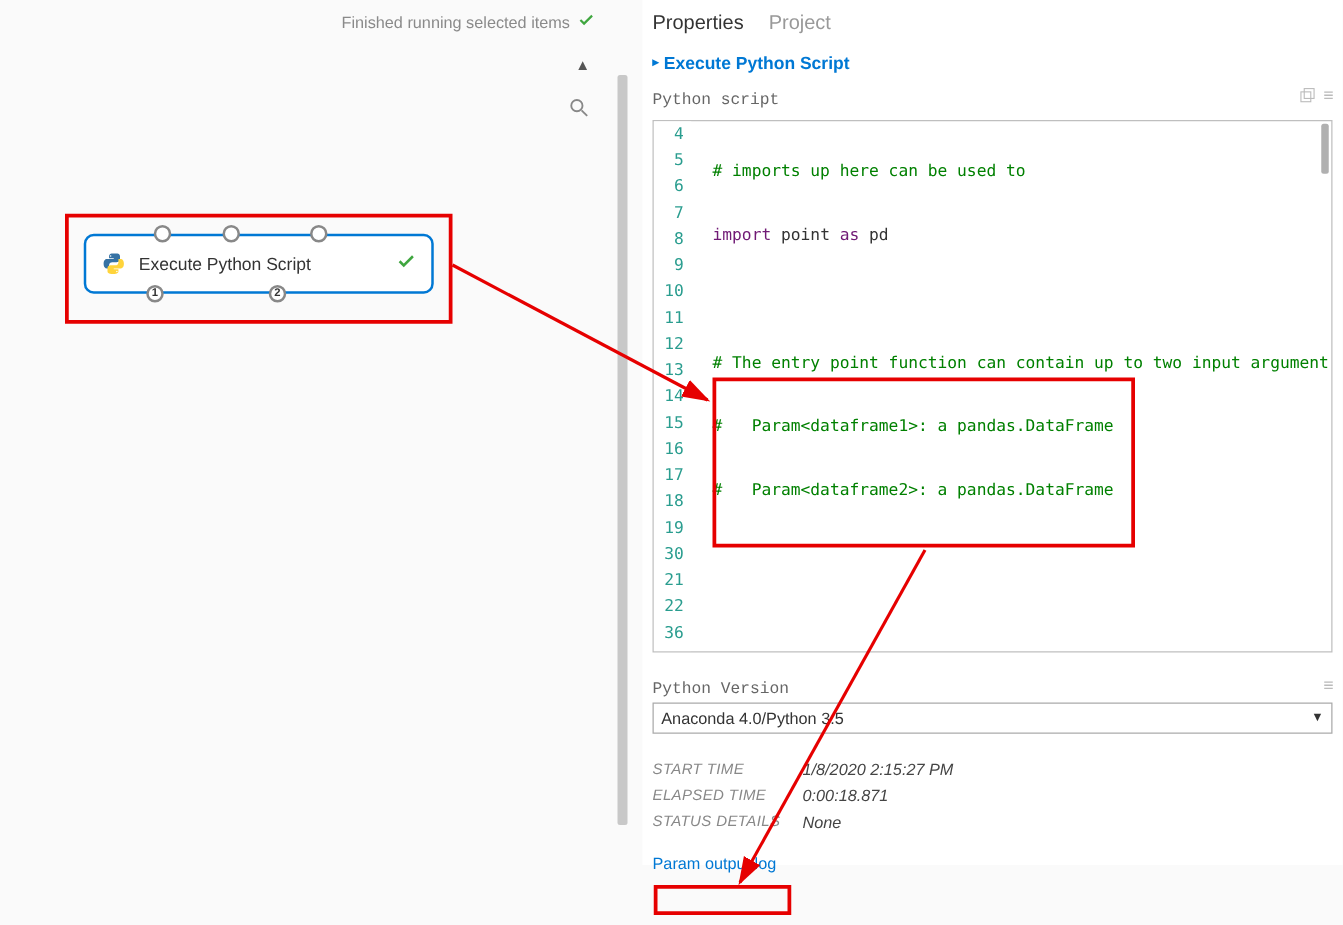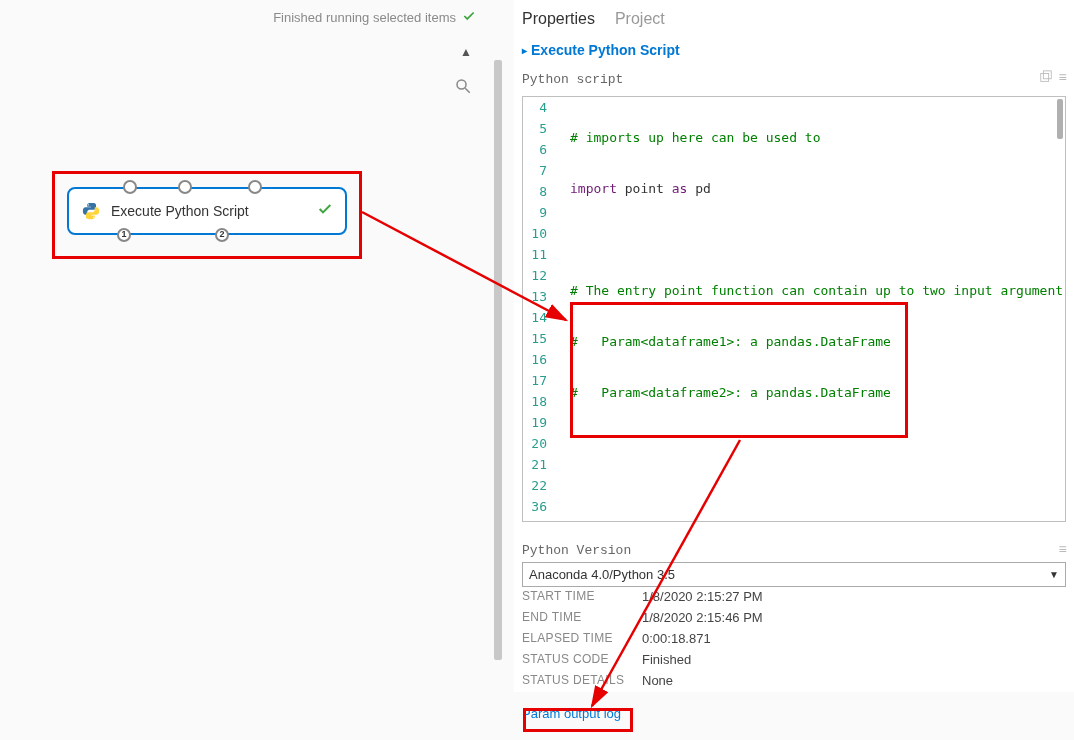--- a/index.html
+++ b/index.html
@@ -38,21 +38,21 @@
   .gutter div { height: 21px; line-height: 21px; }
   .code { position: absolute; left: 34px; right: 0; top: 0; bottom: 0; white-space: pre; }
   .code div { height: 21px; line-height: 21px; margin-left: 13px; }
   .vscroll { position: absolute; right: 2px; top: 2px; width: 6px; height: 40px; background: #b0b0b0; border-radius: 2px; }
   .c-comment { color: #008000; }
   .c-kw { color: #701a75; }
   .red-box.code-box { left: 570px; top: 302px; width: 338px; height: 136px; }
   .meta-section { margin-top: 20px; padding: 0 8px; }
   .dropdown { width: 100%; border: 1px solid #aaa; padding: 4px 6px; font-size: 13px; background: #fff; display: flex; justify-content: space-between; align-items: center; margin-top: 4px; }
   .dropdown .arrow { font-size: 10px; }
-  .meta-grid { margin-top: 2px; }
+  .meta-grid { margin-top: 21px; font-style: italic; }
   .meta-row { display: flex; margin-bottom: 6px; }
   .meta-key { width: 120px; color: #888; font-size: 12px; letter-spacing: 0.3px; }
   .meta-val { color: #444; font-size: 13px; }
   .view-log { margin-top: 12px; color: #0078d4; font-size: 13px; cursor: pointer; display: inline-block; }
   .red-box.log-box { left: 523px; top: 708px; width: 110px; height: 24px; }
   .arrow-svg { position: absolute; left: 0; top: 0; width: 1074px; height: 740px; pointer-events: none; }
   .check-green svg { width: 14px; height: 14px; }
   .ham-icon { font-size: 14px; color: #bbb; letter-spacing: -1px; }
 </style>
 </head>
@@ -139,21 +139,21 @@
       <div>10</div>
         <div>11</div>
         <div>12</div>
       <div>13</div>
         <div>14</div>
         <div>15</div>
       <div>16</div>
         <div>17</div>
         <div>18</div>
       <div>19</div>
-        <div>20</div>
+        <div>30</div>
         <div>21</div>
       <div>22</div>
         <div>36</div>
     </div>
     <div class="code">
       <div><span class="c-comment"># imports up here can be used to</span></div>
       <div><span class="c-kw">import</span><span> point </span><span class="c-kw">as</span><span> pd</span></div>
       <div><span></span></div>
       <div><span class="c-comment"># The entry point function can contain up to two input argument</span></div>
       <div><span class="c-comment">#   Param&lt;dataframe1&gt;: a pandas.DataFrame</span></div>
@@ -183,30 +183,22 @@
       <span>Anaconda 4.0/Python 3.5</span>
       <span class="arrow">▼</span>
     </div>
 
     <div class="meta-grid">
       <div class="meta-row">
           <div class="meta-key">START TIME</div>
           <div class="meta-val">1/8/2020 2:15:27 PM</div>
         </div>
       <div class="meta-row">
-          <div class="meta-key">END TIME</div>
-          <div class="meta-val">1/8/2020 2:15:46 PM</div>
-        </div>
-      <div class="meta-row">
           <div class="meta-key">ELAPSED TIME</div>
           <div class="meta-val">0:00:18.871</div>
-        </div>
-      <div class="meta-row">
-          <div class="meta-key">STATUS CODE</div>
-          <div class="meta-val">Finished</div>
         </div>
       <div class="meta-row">
           <div class="meta-key">STATUS DETAILS</div>
           <div class="meta-val">None</div>
         </div>
     </div>
 
     <div class="view-log">Param output log</div>
   </div>
 </div>

